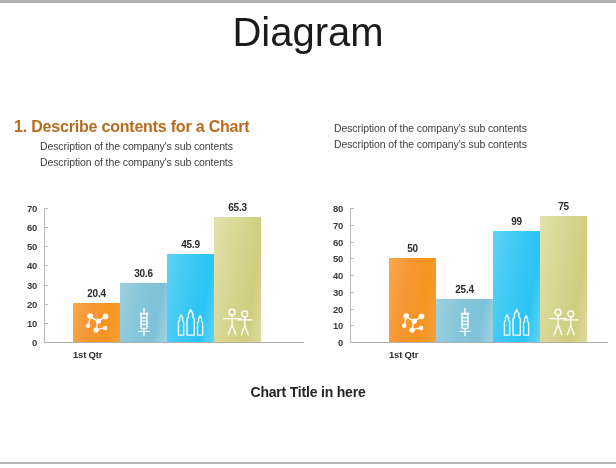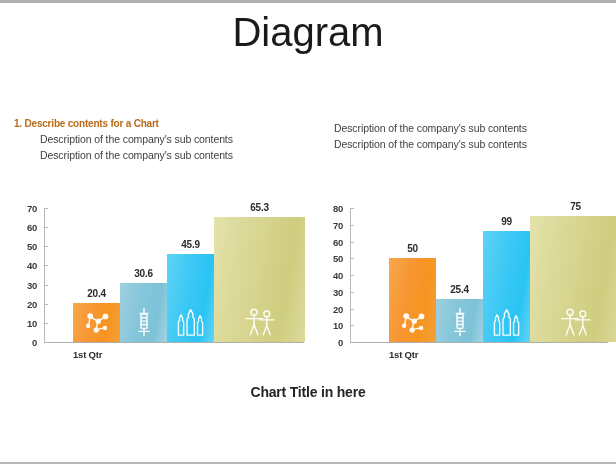--- a/index.html
+++ b/index.html
@@ -18,21 +18,21 @@
     text-align:center;font-size:40px;font-weight:400;
     color:#1a1a1a;letter-spacing:0px;
     font-family:"Liberation Sans", sans-serif;
   }
 
   .section{position:absolute;top:118px;}
   .section-left{left:14px;width:290px;}
   .section-right{left:308px;width:300px;}
 
   .sec-heading{
-    font-size:10px;font-weight:bold;color:#b5651d;
+    font-size:16px;font-weight:bold;color:#b5651d;
     color:#b96b1b;letter-spacing:-0.2px;white-space:nowrap;
   }
   .sec-sub{
     font-size:10.5px;color:#3f3f3f;margin-top:4px;
     padding-left:26px;white-space:nowrap;letter-spacing:-0.1px;
   }
 
   .chart{position:absolute;}
   .chart-left{left:14px;top:208px;width:290px;height:160px;}
   .chart-right{left:308px;top:208px;width:300px;height:160px;}
@@ -59,21 +59,21 @@
     top:-15px;font-size:10px;font-weight:bold;color:#2b2b2b;
     white-space:nowrap;letter-spacing:-0.2px;
   }
   .bar .icon{
     position:absolute;left:50%;bottom:3px;transform:translateX(-50%);
     width:34px;height:34px;opacity:.95;pointer-events:none;
   }
   .c-orange{background:linear-gradient(100deg,#f7a84a 0%,#f79735 35%,#f6941f 70%,#f3a03c 100%);}
   .c-steel{background:linear-gradient(100deg,#9ed0de 0%,#86c6da 40%,#7dc2d8 75%,#a3d3e1 100%);}
   .c-cyan{background:linear-gradient(100deg,#5fd2f5 0%,#3ec9f4 40%,#29c4f4 75%,#63d4f6 100%);}
-  .c-khaki{background:linear-gradient(100deg,#e3e2ab 0%,#d8d692 40%,#cfcd7e 75%,#ddda9c 100%);padding-left:44px;}
+  .c-khaki{background:linear-gradient(100deg,#e3e2ab 0%,#d8d692 40%,#cfcd7e 75%,#ddda9c 100%);}
 
   .cat-label{
     position:absolute;font-size:9.5px;font-weight:bold;color:#2f2f2f;
     text-align:left;letter-spacing:-0.2px;
   }
 
   .chart-caption{
     position:absolute;top:384px;left:0;width:616px;text-align:center;
     font-size:14px;font-weight:bold;color:#242424;letter-spacing:-0.2px;
   }
@@ -219,21 +219,21 @@
               <g fill="#ffffff">
                 <circle cx="12" cy="13" r="3.4"></circle>
                 <circle cx="21.5" cy="19" r="3.1"></circle>
                 <circle cx="30" cy="13.5" r="3.4"></circle>
                 <circle cx="19" cy="29.5" r="3.1"></circle>
                 <circle cx="29.5" cy="27" r="2.6"></circle>
                 <circle cx="9.6" cy="24.5" r="2.6"></circle>
               </g>
             </svg></span>
         </div>
-        <div class="bar c-steel" style="width: 47px; height: 42.545px;">
+        <div class="bar c-steel" style="width: 57px; height: 42.545px;">
           <span class="val">25.4</span>
           <span class="icon"><svg viewBox="0 0 40 40" width="34" height="34" xmlns="http://www.w3.org/2000/svg">
               <g stroke="#ffffff" stroke-width="1.7" fill="none" stroke-linecap="round">
                 <line x1="20" y1="4" x2="20" y2="10"></line>
                 <line x1="15.5" y1="10" x2="24.5" y2="10"></line>
                 <rect x="16.5" y="10.5" width="7" height="17" rx="1"></rect>
                 <line x1="16.5" y1="15" x2="23.5" y2="15"></line>
                 <line x1="16.5" y1="19" x2="23.5" y2="19"></line>
                 <line x1="16.5" y1="23" x2="23.5" y2="23"></line>
                 <line x1="20" y1="27.5" x2="20" y2="36"></line>

